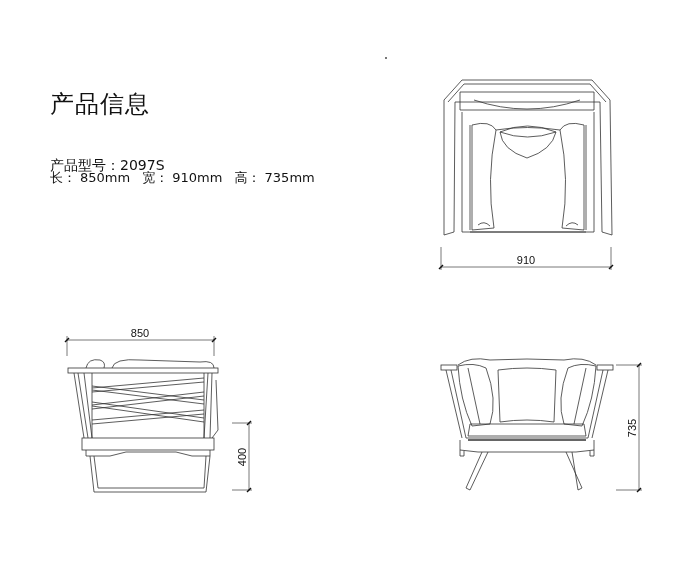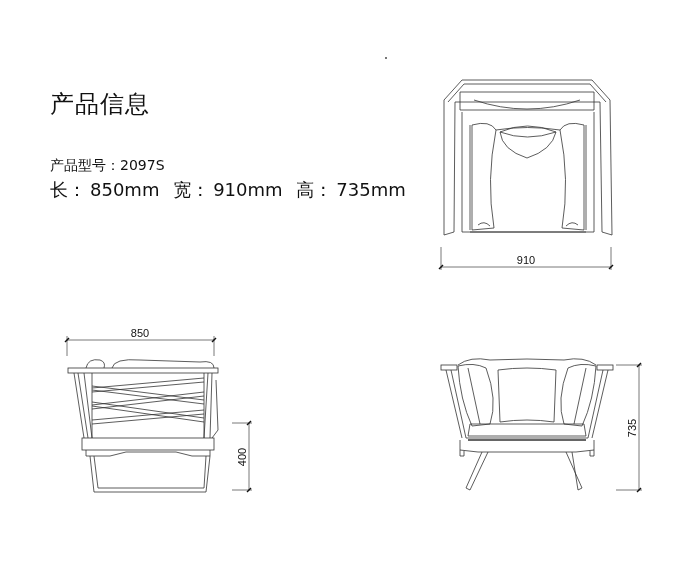--- a/index.html
+++ b/index.html
@@ -1,20 +1,20 @@
 <!DOCTYPE html>
 <html><head>
 <meta charset="utf-8">
 <style>
   html, body { margin: 0; padding: 0; background: #ffffff; }
   body { width: 700px; height: 569px; position: relative; overflow: hidden;
          font-family: "DejaVu Sans", "Liberation Sans", sans-serif; color: #111; }
   .title { position: absolute; left: 50px; top: 88px; font-size: 24px; font-weight: 500; letter-spacing: 1px; line-height: 32px; }
   .line1 { position: absolute; left: 50px; top: 156px; font-size: 14px; line-height: 18px; }
-  .line2 { position: absolute; left: 50px; top: 169px; font-size: 18px; line-height: 18px; margin-top: 12px; }
+  .line2 { position: absolute; left: 50px; top: 169px; font-size: 13px; line-height: 18px; }
   .line2 span { margin-right: 4px; }
   svg.drawing { position: absolute; left: 0; top: 0; }
   .dimtext { font-family: "Liberation Sans Narrow", "Liberation Sans", sans-serif; font-size: 11px; fill: #111; }
 </style>
 </head>
 <body>
 
 <div class="title">产品信息</div>
 
 <div class="line1">

